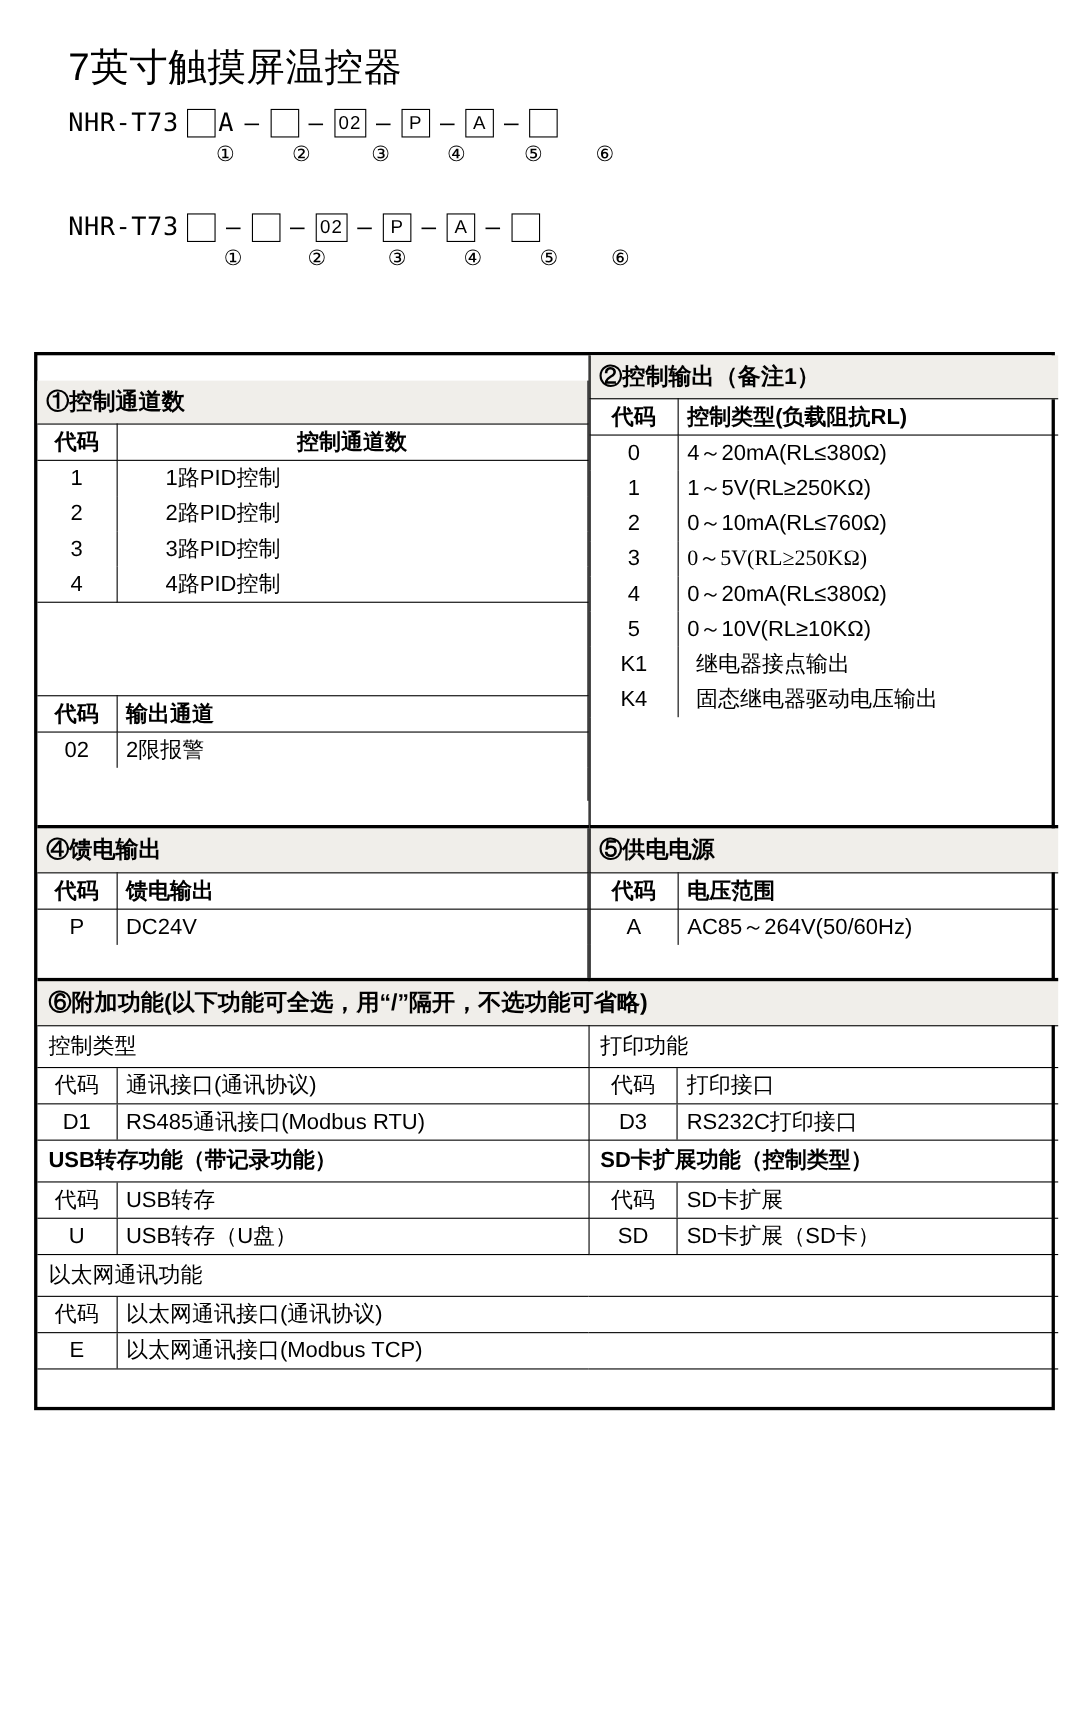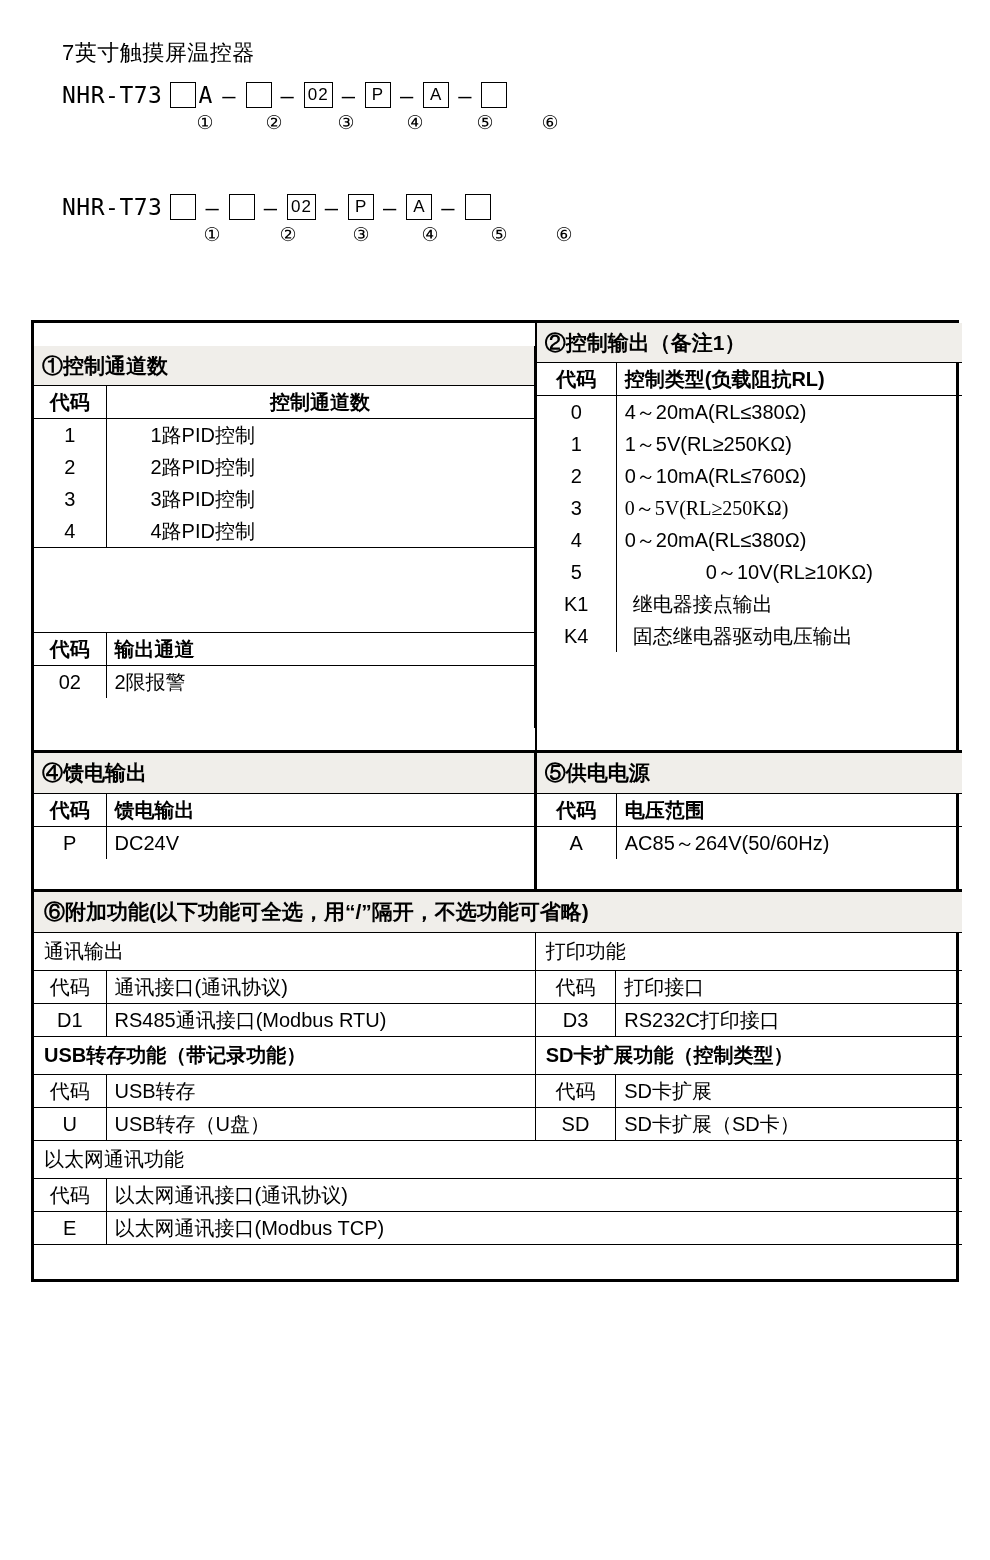--- a/index.html
+++ b/index.html
@@ -18,21 +18,21 @@
   .page {
     position: relative;
     width: 990px;
     height: 1560px;
     box-sizing: border-box;
   }
 
   
   .model-block { margin: 0; }
   .model-title {
-    font-size: 22px;
+    font-size: 35px;
     font-weight: 400;
     letter-spacing: 0.5px;
   }
   .code-row {
     display: flex;
     align-items: center;
     font-size: 23px;
     font-family: "DejaVu Sans Mono", monospace;
     letter-spacing: 1px;
   }
@@ -273,21 +273,21 @@
             <tr>
               <td class="ctr" style="border-top:none;border-bottom:none;">3</td>
               <td class="noright" style="border-top:none;border-bottom:none;font-family:Liberation Serif, serif;">0～5V(RL≥250KΩ)</td>
             </tr>
             <tr>
               <td class="ctr" style="border-top:none;border-bottom:none;">4</td>
               <td class="noright" style="border-top:none;border-bottom:none;">0～20mA(RL≤380Ω)</td>
             </tr>
             <tr>
               <td class="ctr" style="border-top:none;border-bottom:none;">5</td>
-              <td class="noright" style="border-top:none;border-bottom:none;text-align:center;">0～10V(RL≥10KΩ)</td>
+              <td class="noright" style="border-top:none;border-bottom:none;">0～10V(RL≥10KΩ)</td>
             </tr>
             <tr>
               <td class="ctr" style="border-top:none;border-bottom:none;">K1</td>
               <td class="noright" style="border-top:none;border-bottom:none;padding-left:16px;">继电器接点输出</td>
             </tr>
             <tr>
               <td class="ctr" style="border-top:none;border-bottom:none;">K4</td>
               <td class="noright" style="border-top:none;border-bottom:none;padding-left:16px;">固态继电器驱动电压输出</td>
             </tr>
             <tr>
@@ -347,21 +347,21 @@
           </tbody>
               </table>
         </td>
       </tr>
 
       <tr>
         <td class="hdr thick-top" colspan="2" style="border-left:none;border-right:none;padding:7px 10px;">⑥附加功能(以下功能可全选，用“/”隔开，不选功能可省略)</td>
       </tr>
 
       <tr>
-        <td style="border-left:none;padding:6px 10px;">通讯输出</td>
+        <td style="border-left:none;padding:6px 10px;">控制类型</td>
         <td style="border-right:none;padding:6px 10px;">打印功能</td>
       </tr>
 
       <tr>
         <td class="sec" style="border-left:none;">
           <table class="inner">
             <colgroup>
                   <col style="width:72px;">
                   <col>
                 </colgroup>

